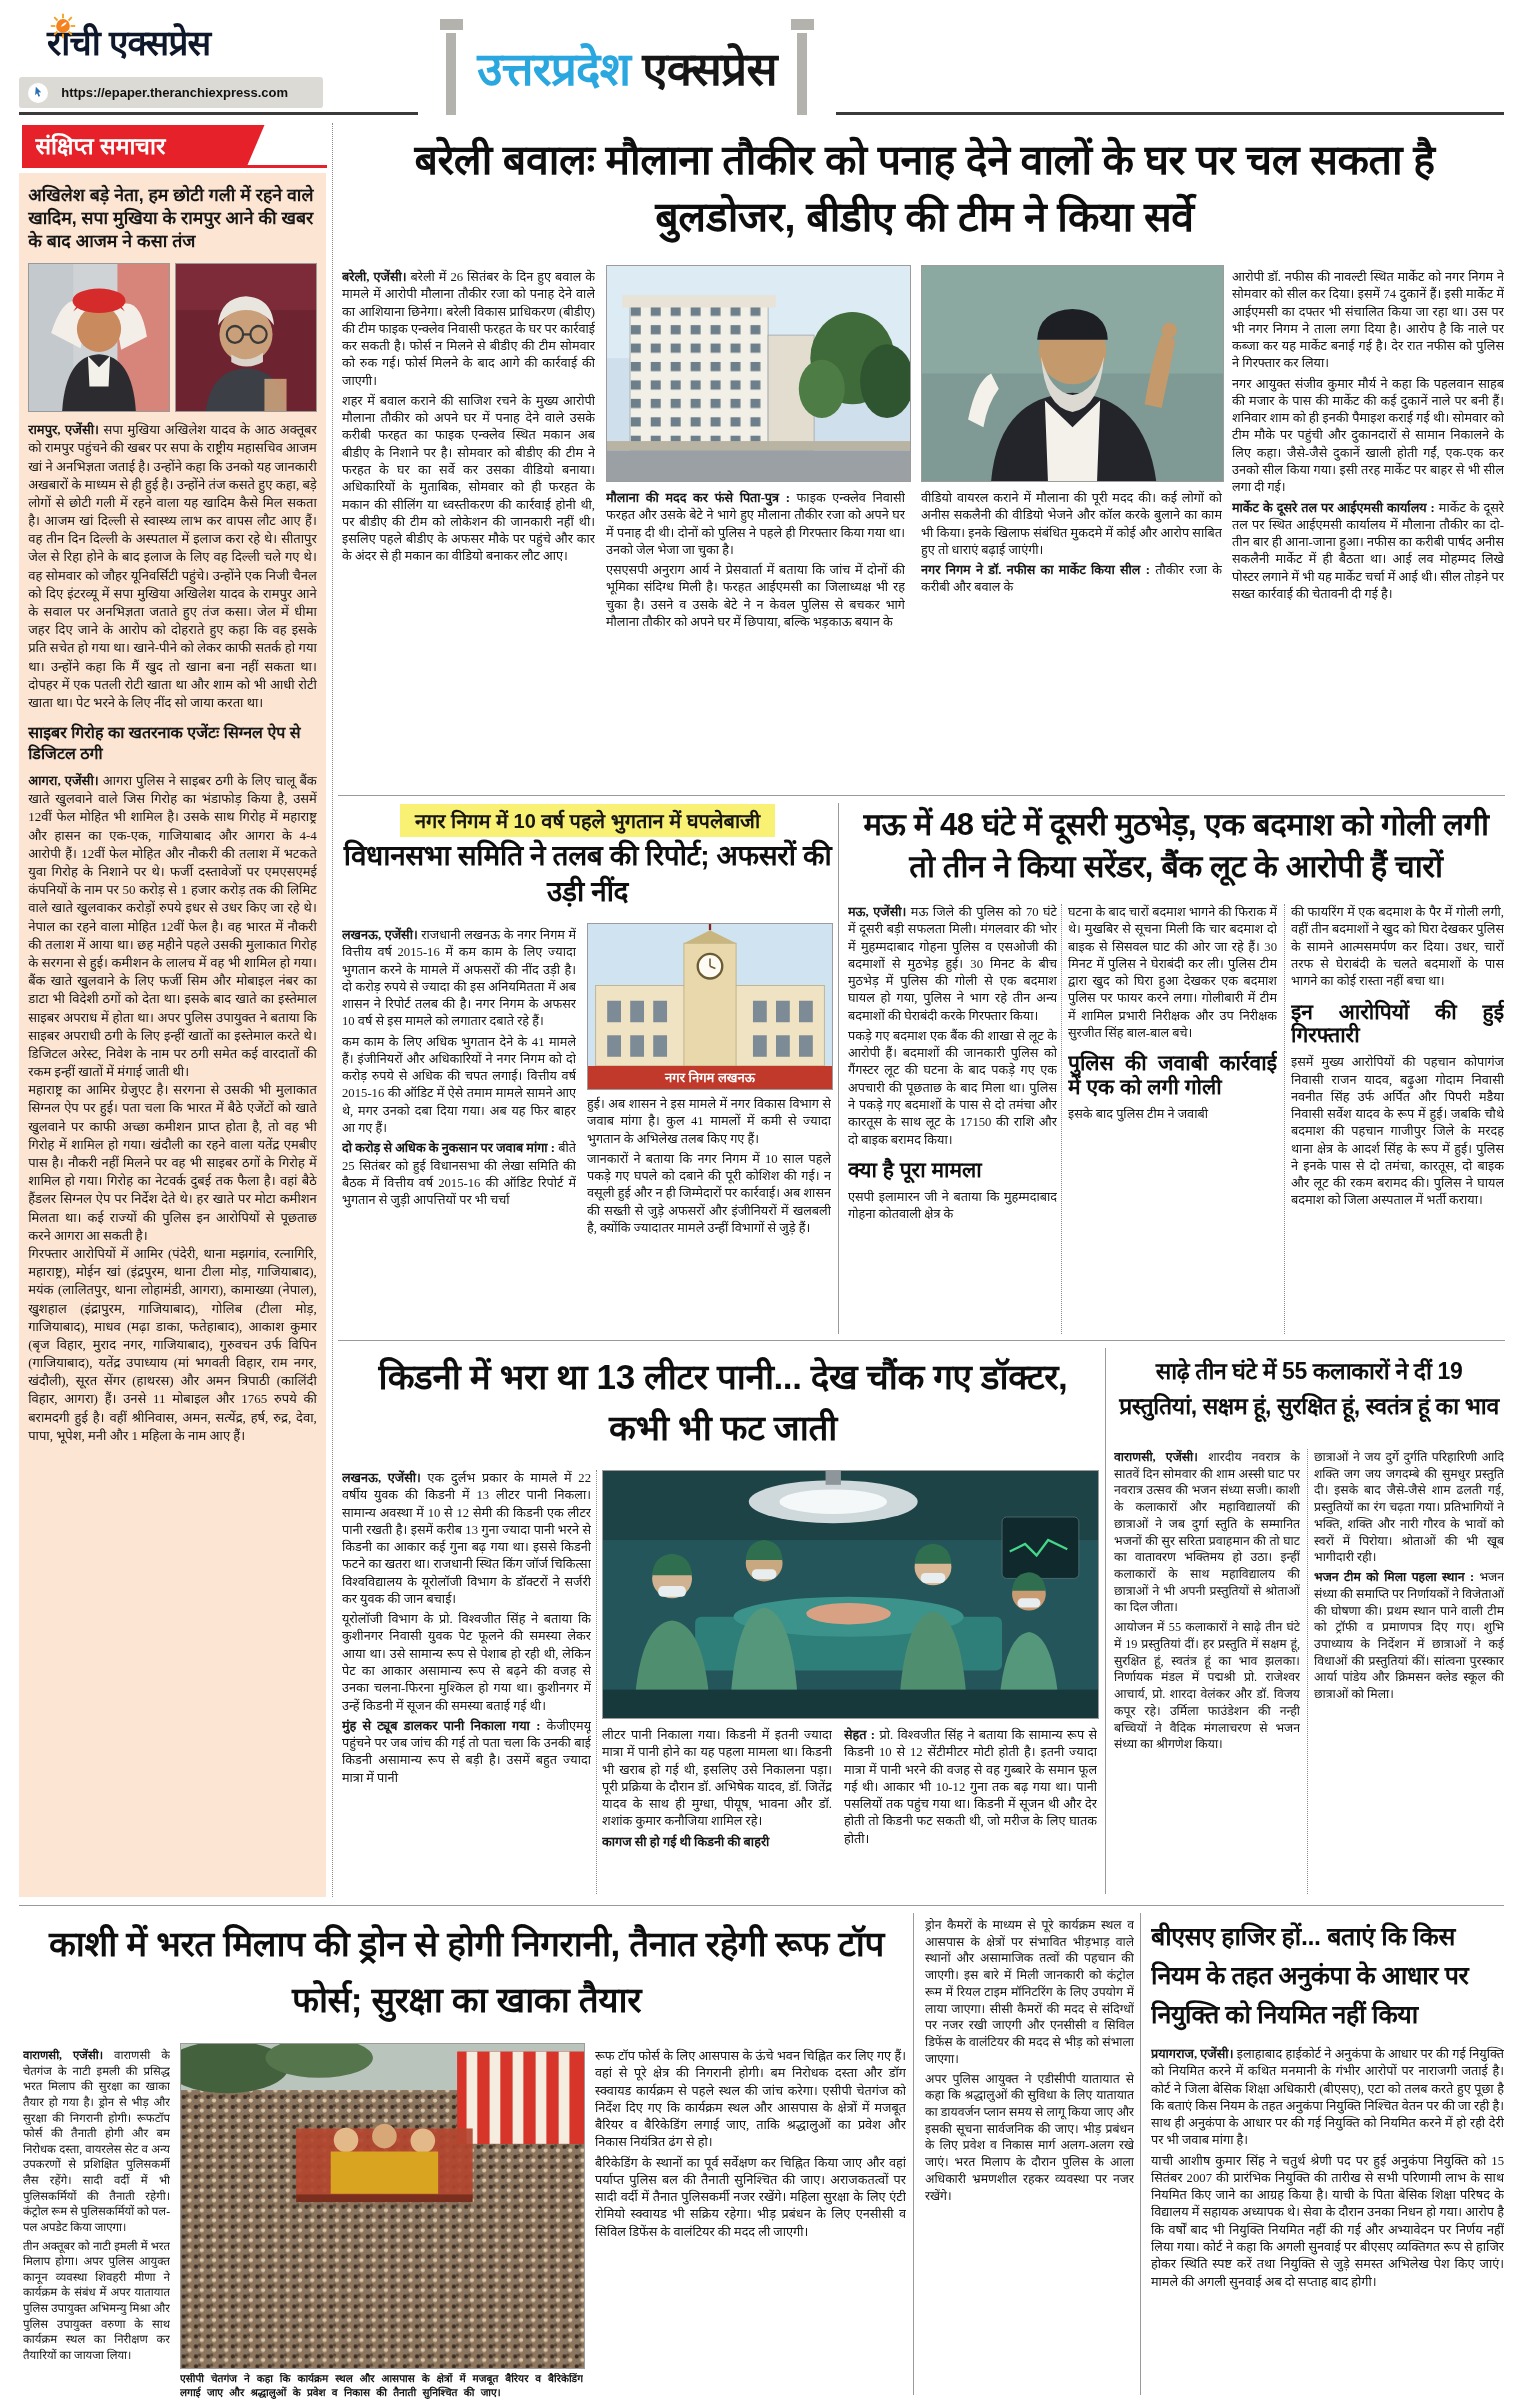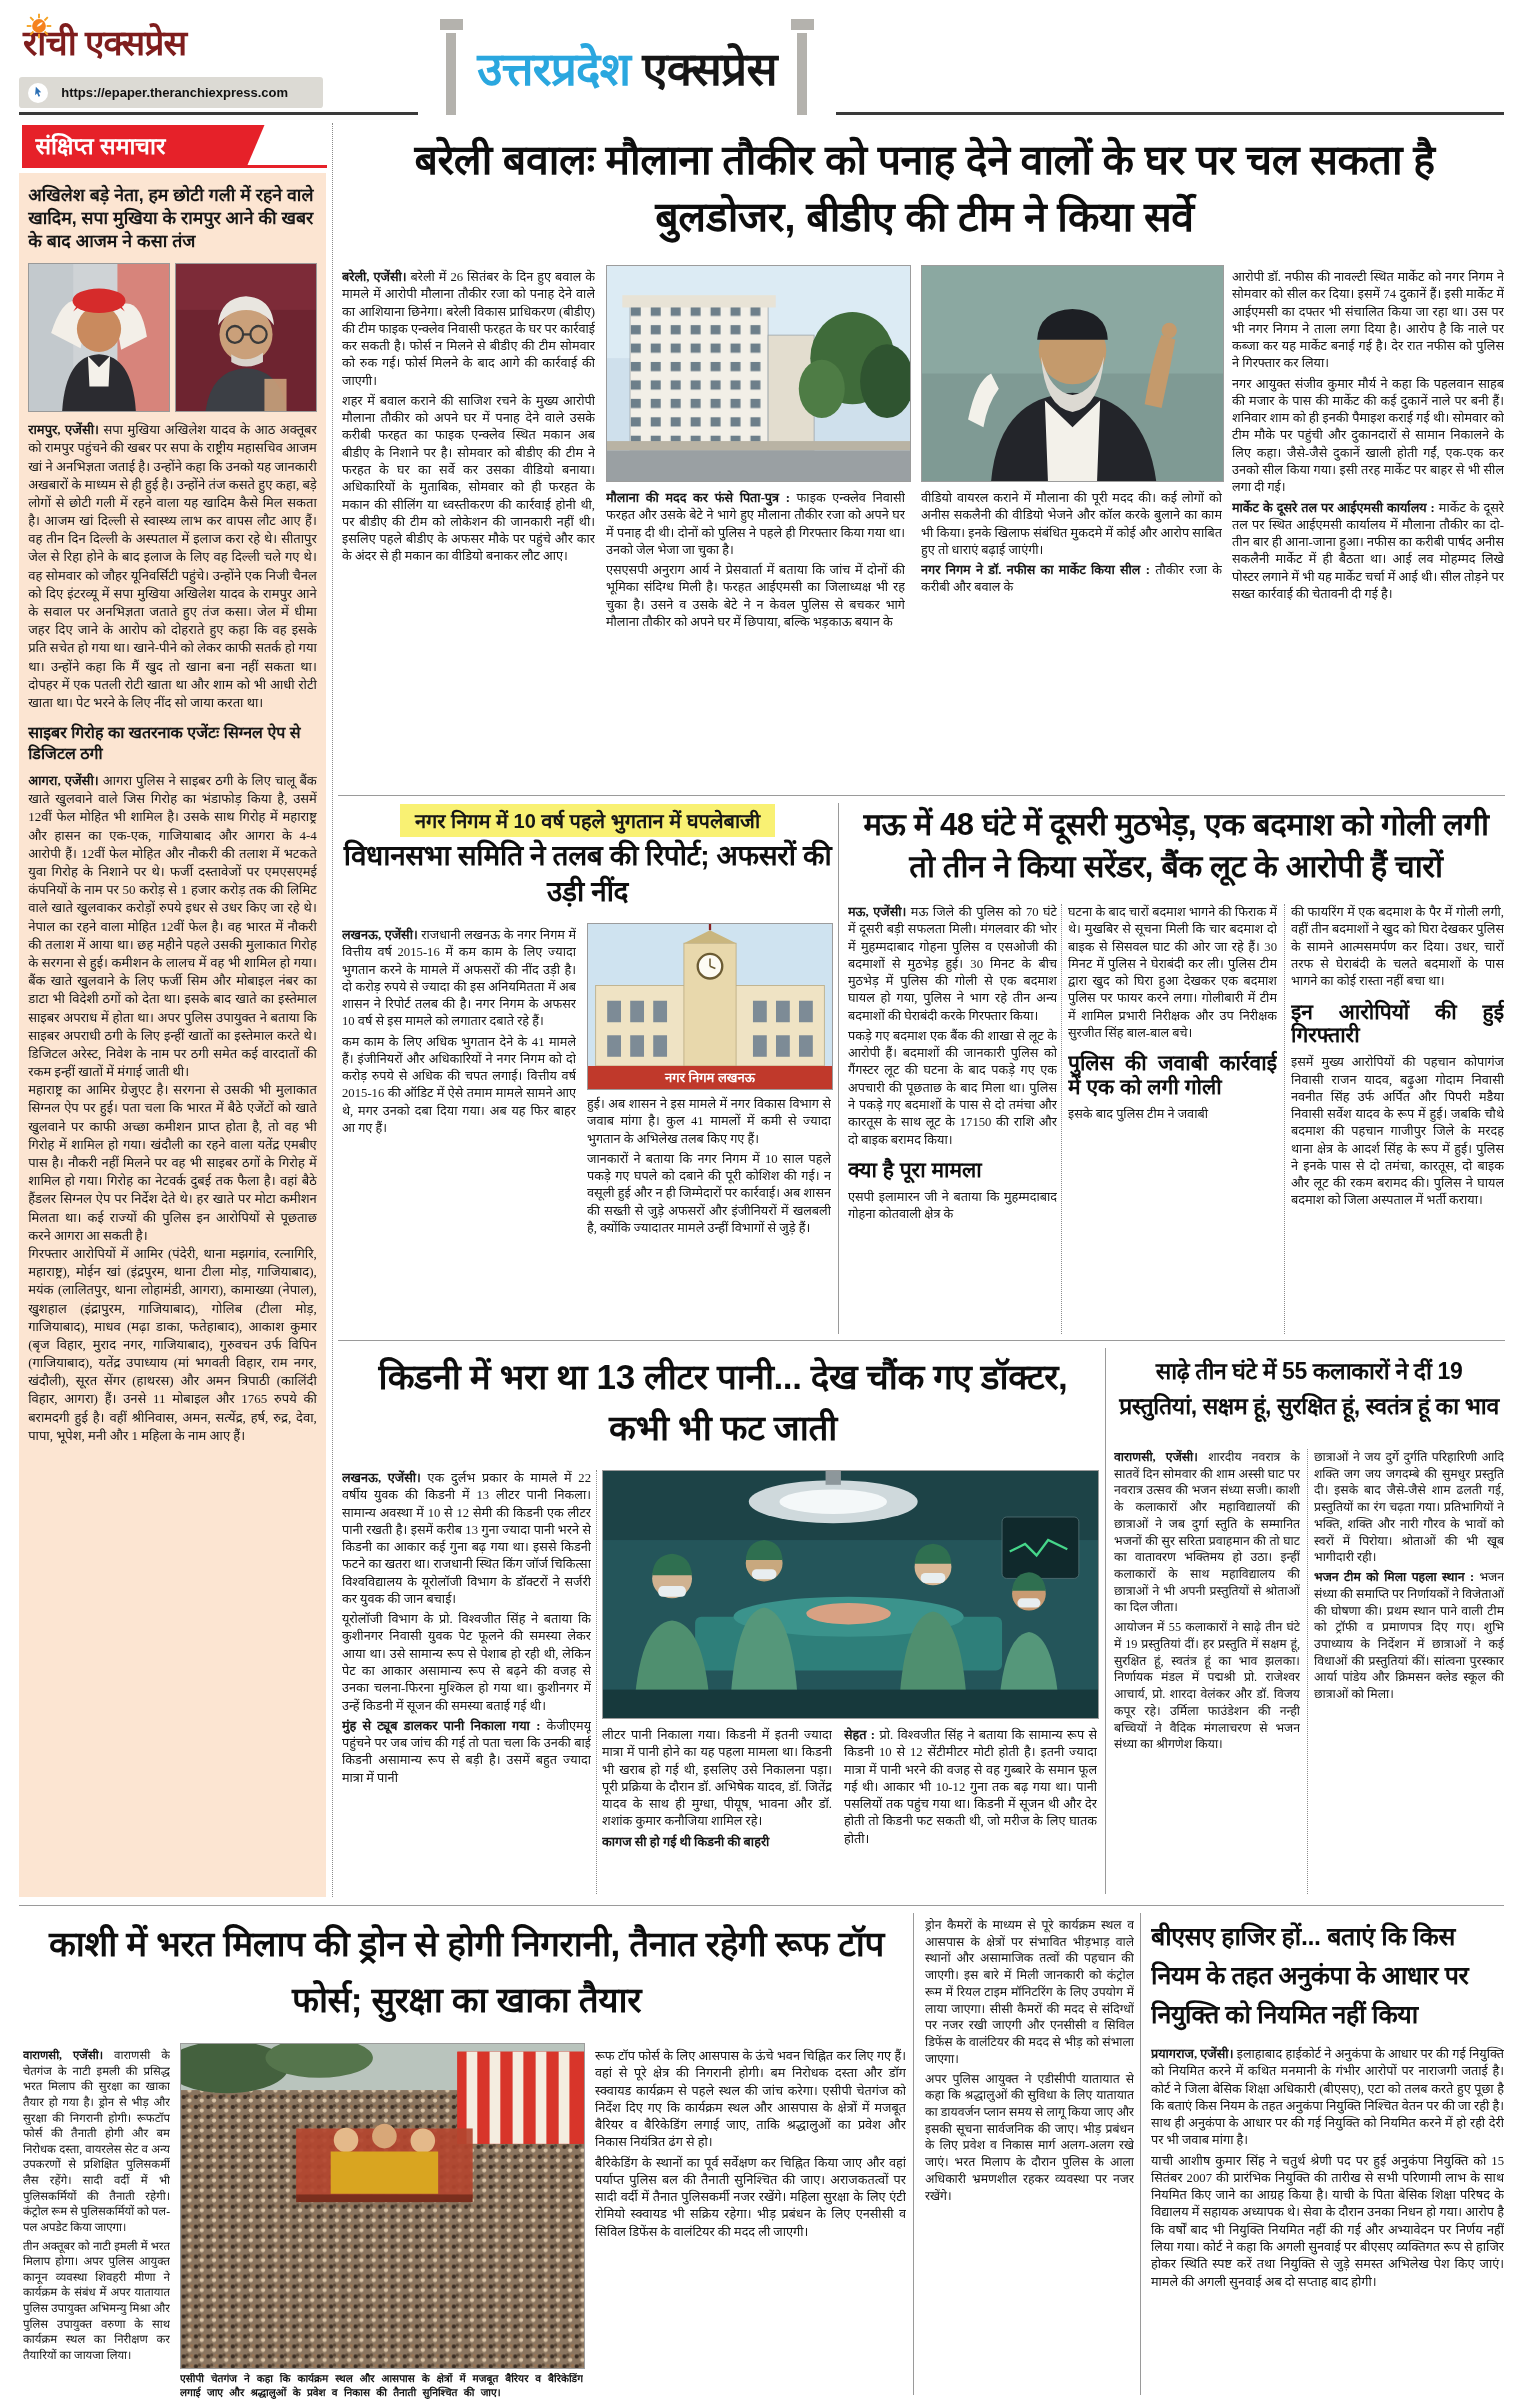--- a/index.html
+++ b/index.html
@@ -12,21 +12,21 @@
   .lead{font-weight:700;}
   .dl{font-weight:700;}
   .colsub{font-family:"Liberation Sans","DejaVu Sans",sans-serif;font-weight:700;font-size:21px;
           line-height:1.12;margin:9.2px 0 7.7px 0;color:#0e0e0e;}
   .vrule{position:absolute;width:0;border-left:1.5px dotted #8a8a8a;}
   .vrule.solid{border-left:1.2px solid #9a9a9a;}
   .hrule{position:absolute;height:0;border-top:1.2px solid #9a9a9a;}
   .photo{position:absolute;border:0.8px solid #9c9c9c;overflow:hidden;background:#ddd;}
   .photo svg{display:block;width:100%;height:100%;}
   
-  .logo-text{font-family:"Liberation Sans","DejaVu Sans",sans-serif;font-weight:800;font-size:35px;color:#7f1d1d;letter-spacing:-0.8px;}
+  .logo-text{font-family:"Liberation Sans","DejaVu Sans",sans-serif;font-weight:800;font-size:35px;color:#0f172a;letter-spacing:-0.8px;margin-left:24px;}
   .urlbar{background:#dcdad4;border-radius:3.1px;display:flex;align-items:center;gap:7.7px;
           font-family:"Liberation Sans","DejaVu Sans",sans-serif;font-weight:700;font-size:13px;color:#111;padding:0 9.2px;}
   .masthead{background:#ffffff;display:flex;align-items:center;justify-content:center;gap:14px;}
   .mh-text{font-family:"Liberation Sans","DejaVu Sans",sans-serif;font-weight:800;font-size:46px;letter-spacing:-0.8px;white-space:nowrap;}
   .mh-text .blue{color:#2aa7df;}
   .pillar{position:relative;width:23px;height:96px;}
   .pillar::before{content:"";position:absolute;left:0;top:0;width:100%;height:11.5px;background:#b4b2ad;}
   .pillar::after{content:"";position:absolute;left:6.1px;top:14.6px;bottom:0;width:10px;background:#b4b2ad;}
   .datebox{background:#e4e2dd;display:flex;align-items:center;justify-content:flex-end;padding:0 10.7px;gap:12.3px;}
   .dateline{text-align:right;font-family:"Liberation Sans","DejaVu Sans",sans-serif;font-weight:700;}
@@ -204,20 +204,21 @@
   <div class="hrule" style="left:338px;top:795px;width:1167px;"></div>
 
   <div class="abs" style="left:342px;top:804px;width:491px;text-align:center;">
     <span class="kicker">नगर निगम में 10 वर्ष पहले भुगतान में घपलेबाजी</span>
   </div>
   <div class="abs hl" style="left:342px;top:838px;width:491px;height:83px;font-size:28px;line-height:1.3;text-align:center;overflow:hidden;">विधानसभा समिति ने तलब की रिपोर्ट; अफसरों की उड़ी नींद</div>
 
   <div class="abs txt" style="left:342px;top:927px;width:234px;height:405px;">
     <p><span class="dl">लखनऊ, एजेंसी।</span> <span>राजधानी लखनऊ के नगर निगम में वित्तीय वर्ष 2015-16 में कम काम के लिए ज्यादा भुगतान करने के मामले में अफसरों की नींद उड़ी है। दो करोड़ रुपये से ज्यादा की इस अनियमितता में अब शासन ने रिपोर्ट तलब की है। नगर निगम के अफसर 10 वर्ष से इस मामले को लगातार दबाते रहे हैं।</span></p>
     <p>कम काम के लिए अधिक भुगतान देने के 41 मामले हैं। इंजीनियरों और अधिकारियों ने नगर निगम को दो करोड़ रुपये से अधिक की चपत लगाई। वित्तीय वर्ष 2015-16 की ऑडिट में ऐसे तमाम मामले सामने आए थे, मगर उनको दबा दिया गया। अब यह फिर बाहर आ गए हैं।</p>
+    <p><span class="lead">दो करोड़ से अधिक के नुकसान पर जवाब मांगा :</span> <span>बीते 25 सितंबर को हुई विधानसभा की लेखा समिति की बैठक में वित्तीय वर्ष 2015-16 की ऑडिट रिपोर्ट में भुगतान से जुड़ी आपत्तियों पर भी चर्चा</span></p>
   </div>
 
   <div class="photo" style="left:587px;top:923px;width:244px;height:165px;">
     <svg viewBox="0 0 318 215" preserveAspectRatio="none">
       <rect width="318" height="215" fill="#cfe3f0"></rect>
       <rect x="10" y="80" width="298" height="105" fill="#efe3c4" stroke="#b7a87e"></rect>
       <rect x="125" y="25" width="68" height="160" fill="#e8d8ac" stroke="#b7a87e"></rect>
       <circle cx="159" cy="55" r="16" fill="#fdfbf4" stroke="#6b5b33" stroke-width="3"></circle>
       <line x1="159" y1="55" x2="159" y2="45" stroke="#6b5b33" stroke-width="2"></line>
       <line x1="159" y1="55" x2="166" y2="58" stroke="#6b5b33" stroke-width="2"></line>

